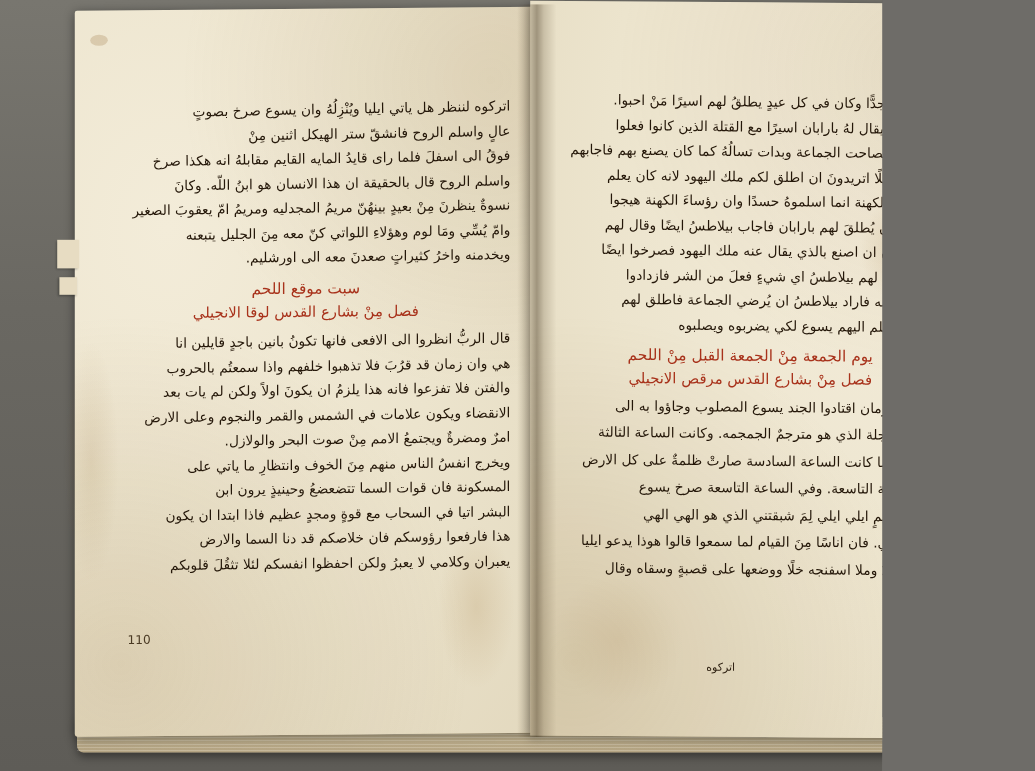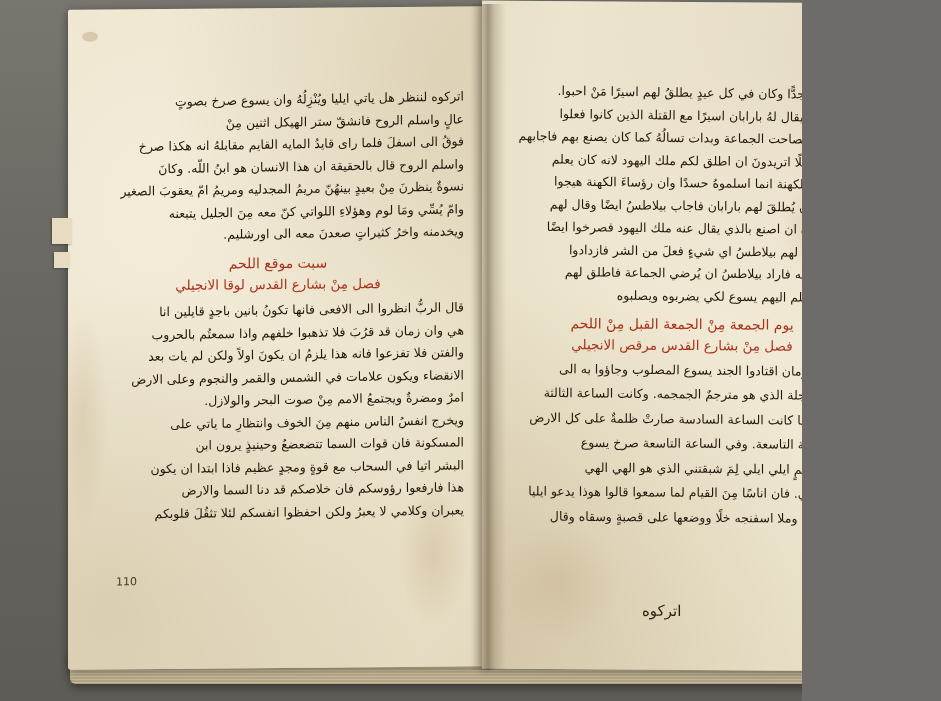--- a/index.html
+++ b/index.html
@@ -146,21 +146,21 @@
   .rubric { color: #a8321b; }
 
   .folio {
     position: absolute;
     font-size: 11px;
     color: #4a3a24;
     font-family: "DejaVu Sans", sans-serif;
   }
   .catchword {
     position: absolute;
-    font-size: 15px;
+    font-size: 10px;
     color: #2a1c0d;
   }
 
   
   .texture {
     position: absolute;
     inset: 0;
     pointer-events: none;
     background:
       radial-gradient(circle at 10% 90%, rgba(160,130,80,0.18), rgba(0,0,0,0) 45%),

